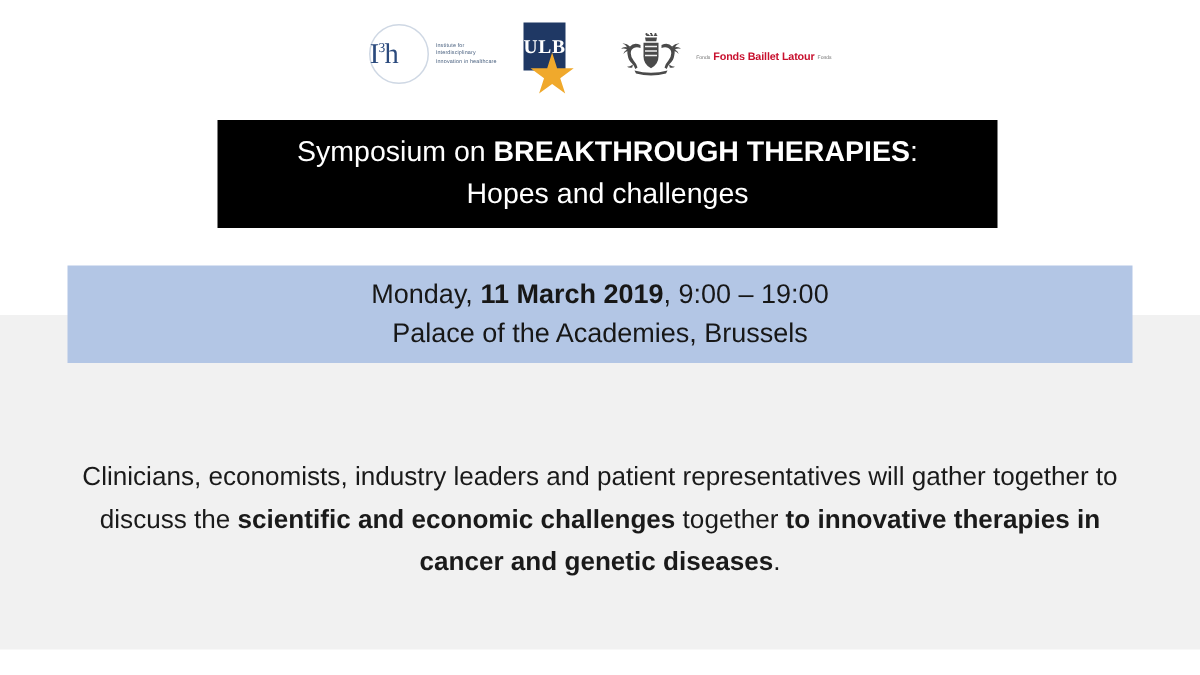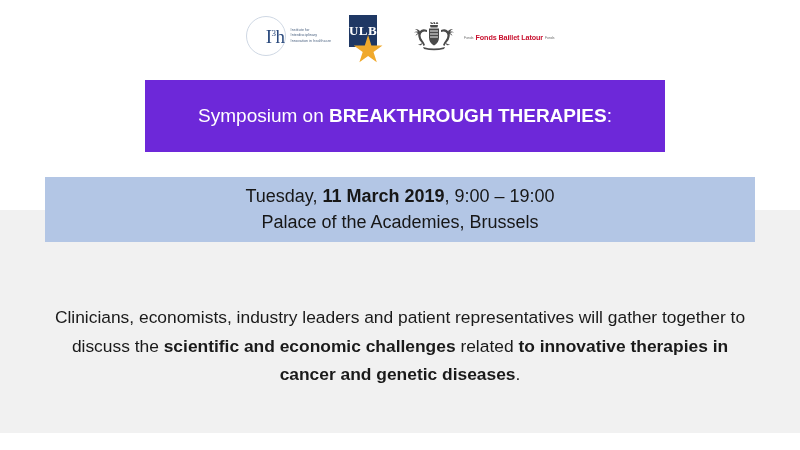--- a/index.html
+++ b/index.html
@@ -45,21 +45,21 @@
     gap: 5px;
     position: relative;
   }
   .i3h-circle {
     width: 40px;
     height: 40px;
     border-radius: 50%;
     border: 1.4px solid #cfd8e4;
     display: flex;
     align-items: center;
-    justify-content: flex-end;
+    justify-content: flex-start;
     box-sizing: border-box;
   }
   .i3h-mark {
     font-family: "Liberation Serif", serif;
     font-size: 19px;
     color: #2b4a7d;
     line-height: 1;
     letter-spacing: -0.5px;
     font-weight: 400;
   }
@@ -154,21 +154,21 @@
     white-space: nowrap;
   }
 
   
   .title-banner {
     position: absolute;
     left: 145px;
     top: 80px;
     width: 520px;
     height: 72px;
-    background: #6d28d9;
+    background: #000000;
     display: flex;
     flex-direction: column;
     align-items: center;
     justify-content: center;
     gap: 7px;
   }
   .title-line1, .title-line2 {
     color: #ffffff;
     font-size: 19px;
     line-height: 1.1;
@@ -269,20 +269,21 @@
       <span class="fbl-tiny">Fonds</span>
       <span class="fbl-name">Fonds Baillet Latour</span>
       <span class="fbl-tiny">Fonds</span>
     </div>
   </div>
 
 </div>
 
 <div class="title-banner">
   <div class="title-line1"><span>Symposium on </span><b>BREAKTHROUGH THERAPIES</b><span>:</span></div>
+  <div class="title-line2">Hopes and challenges</div>
 </div>
 
 <div class="date-banner">
-  <div class="date-line1"><span>Tuesday, </span><b>11 March 2019</b><span>, 9:00 – 19:00</span></div>
+  <div class="date-line1"><span>Monday, </span><b>11 March 2019</b><span>, 9:00 – 19:00</span></div>
   <div class="date-line2">Palace of the Academies, Brussels</div>
 </div>
 
-<p class="body-text"><span>Clinicians, economists, industry leaders and patient representatives will gather together to discuss the </span><b>scientific and economic challenges</b><span> related </span><b>to innovative therapies in cancer and genetic diseases</b><span>.</span></p>
+<p class="body-text"><span>Clinicians, economists, industry leaders and patient representatives will gather together to discuss the </span><b>scientific and economic challenges</b><span> together </span><b>to innovative therapies in cancer and genetic diseases</b><span>.</span></p>
 
 </body></html>

